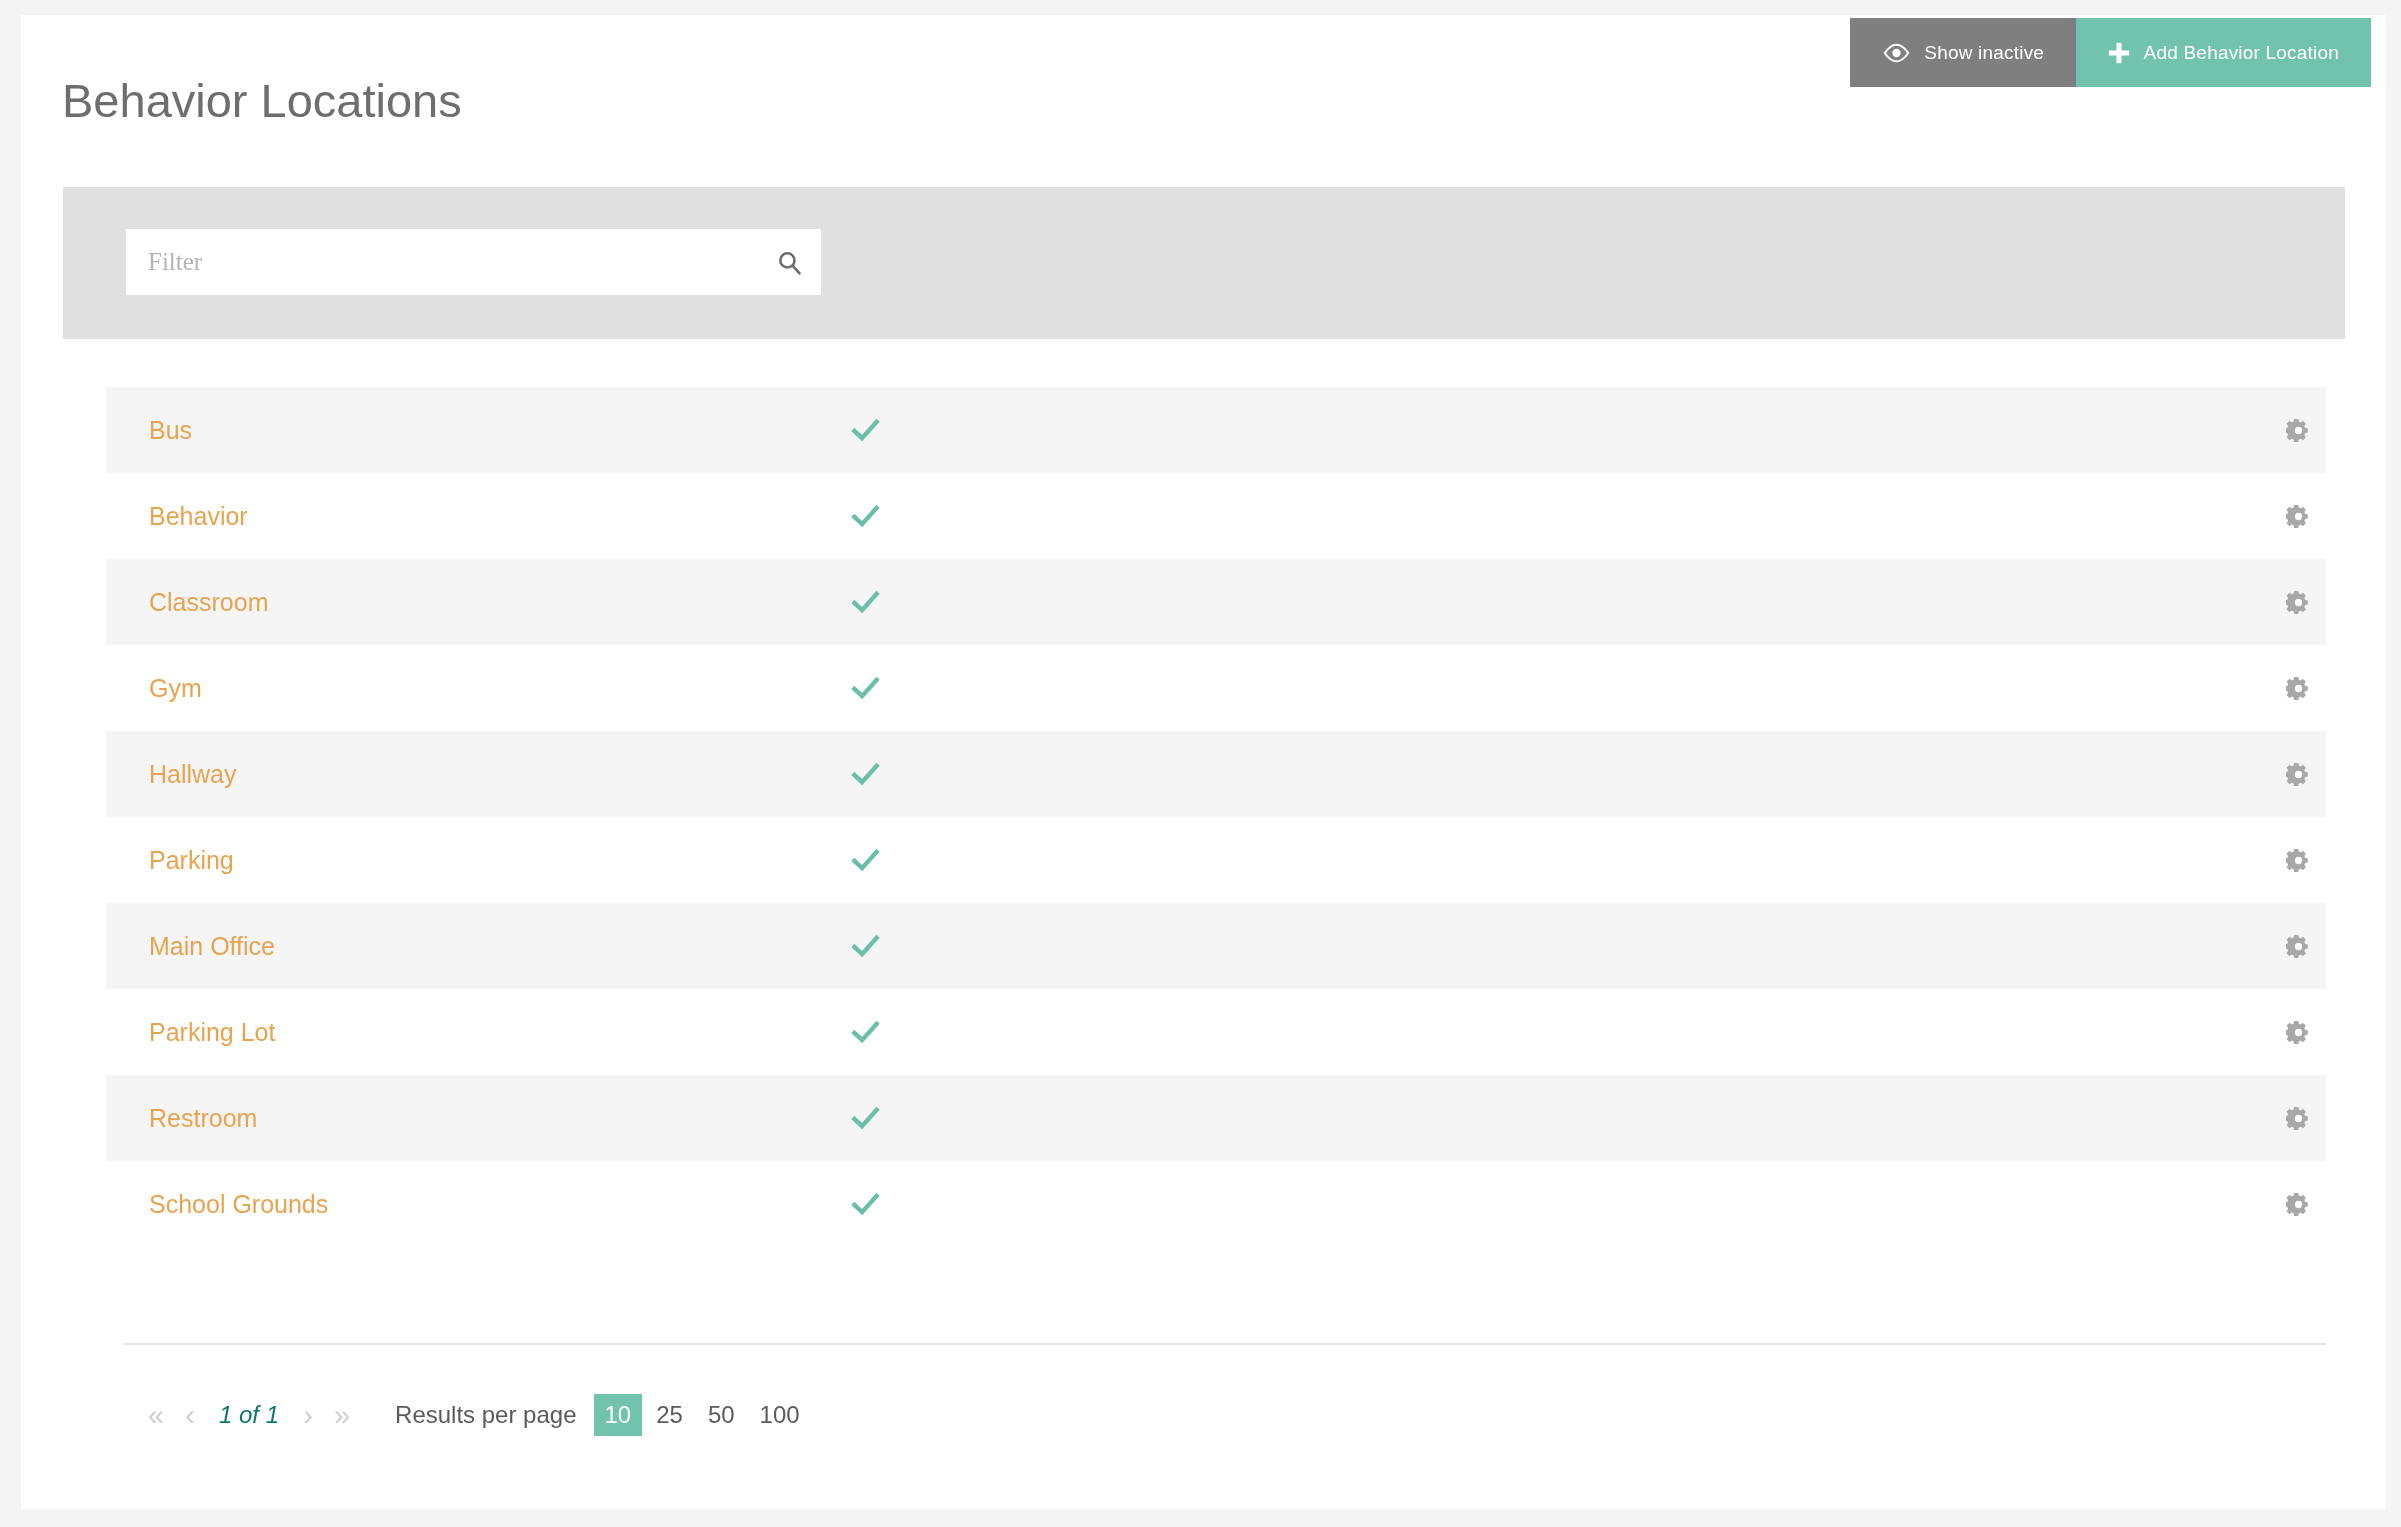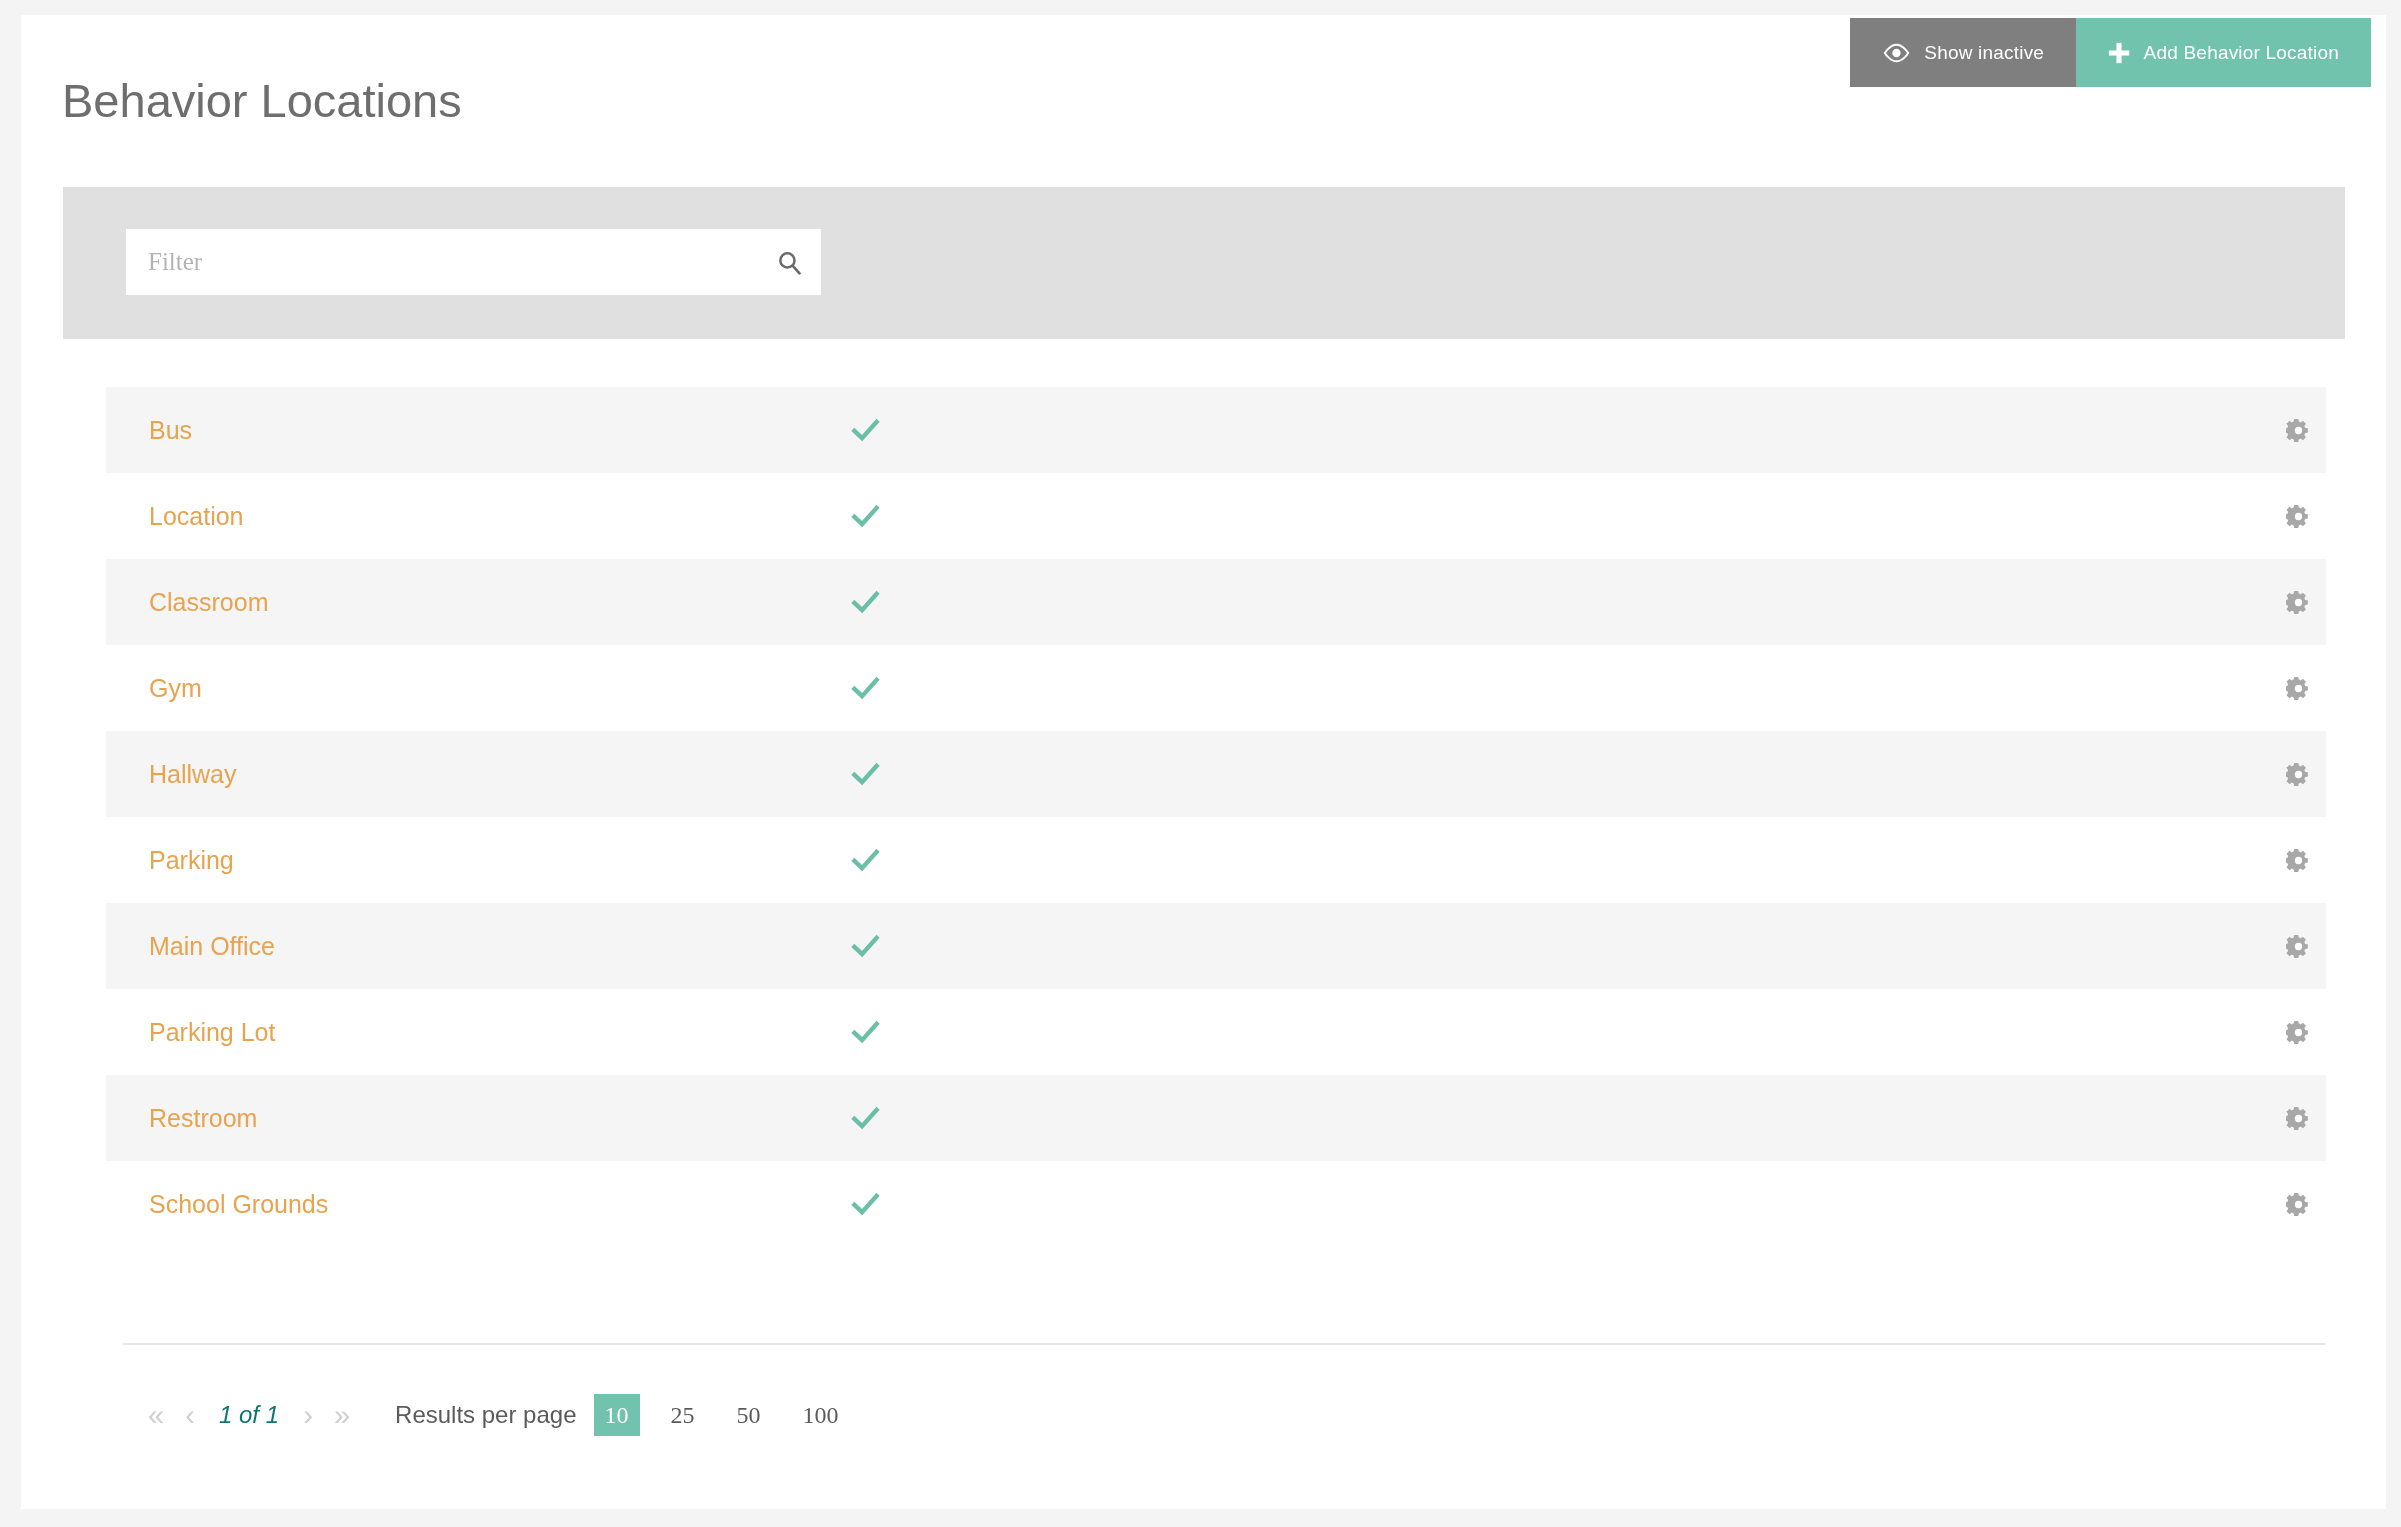--- a/index.html
+++ b/index.html
@@ -229,29 +229,28 @@
     font-style: italic;
   }
   #rpp-label {
     margin-left: 36px;
     margin-right: 17px;
     color: #5b5b5b;
   }
   .rpp-opt {
     min-width: 42px;
     height: 42px;
-    margin-right: 20px;
+    margin-right: 3px;
     padding: 0 11px;
     display: flex;
     align-items: center;
     justify-content: center;
     color: #5b5b5b;
     cursor: pointer;
     user-select: none;
-    font-family: Liberation Serif, serif;
   }
   .rpp-opt.active {
     background: #71c3ad;
     color: #ffffff;
   }
 </style>
 </head>
 <body>
 
 <div id="page">
@@ -306,21 +305,21 @@
             </div>
             <div class="cell-gear">
               <span class="ico-gear"><svg viewBox="0 0 30 30" width="25" height="25" xmlns="http://www.w3.org/2000/svg">
                   <path fill="#a8a8a8" d="M26.4 17.6v-5.2l-3.3-.5a8.6 8.6 0 0 0-1-2.4l2-2.7-3.7-3.7-2.7 2a8.6 8.6 0 0 0-2.4-1l-.5-3.3h-5.2l-.5 3.3a8.6 8.6 0 0 0-2.4 1l-2.7-2-3.7 3.7 2 2.7a8.6 8.6 0 0 0-1 2.4l-3.3.5v5.2l3.3.5a8.6 8.6 0 0 0 1 2.4l-2 2.7 3.7 3.7 2.7-2a8.6 8.6 0 0 0 2.4 1l.5 3.3h5.2l.5-3.3a8.6 8.6 0 0 0 2.4-1l2.7 2 3.7-3.7-2-2.7a8.6 8.6 0 0 0 1-2.4z" transform="scale(0.98) translate(0.3,0.3)"></path>
                   <circle cx="15" cy="15" r="4.4" fill="#ffffff"></circle>
                 </svg></span>
             </div>
           </div>
           <div class="row even">
             <div class="stripe"></div>
-            <a class="cell-name">Location</a>
+            <a class="cell-name">Behavior</a>
             <div class="cell-check">
               <span class="ico-check"><svg viewBox="0 0 34 34" width="29" height="29" xmlns="http://www.w3.org/2000/svg">
                   <path d="M4 17.5 L13 26 L30 7" fill="none" stroke="#6bbfa8" stroke-width="5.2" stroke-linecap="square" stroke-linejoin="miter"></path>
                 </svg></span>
             </div>
             <div class="cell-gear">
               <span class="ico-gear"><svg viewBox="0 0 30 30" width="25" height="25" xmlns="http://www.w3.org/2000/svg">
                   <path fill="#a8a8a8" d="M26.4 17.6v-5.2l-3.3-.5a8.6 8.6 0 0 0-1-2.4l2-2.7-3.7-3.7-2.7 2a8.6 8.6 0 0 0-2.4-1l-.5-3.3h-5.2l-.5 3.3a8.6 8.6 0 0 0-2.4 1l-2.7-2-3.7 3.7 2 2.7a8.6 8.6 0 0 0-1 2.4l-3.3.5v5.2l3.3.5a8.6 8.6 0 0 0 1 2.4l-2 2.7 3.7 3.7 2.7-2a8.6 8.6 0 0 0 2.4 1l.5 3.3h5.2l.5-3.3a8.6 8.6 0 0 0 2.4-1l2.7 2 3.7-3.7-2-2.7a8.6 8.6 0 0 0 1-2.4z" transform="scale(0.98) translate(0.3,0.3)"></path>
                   <circle cx="15" cy="15" r="4.4" fill="#ffffff"></circle>
                 </svg></span>

